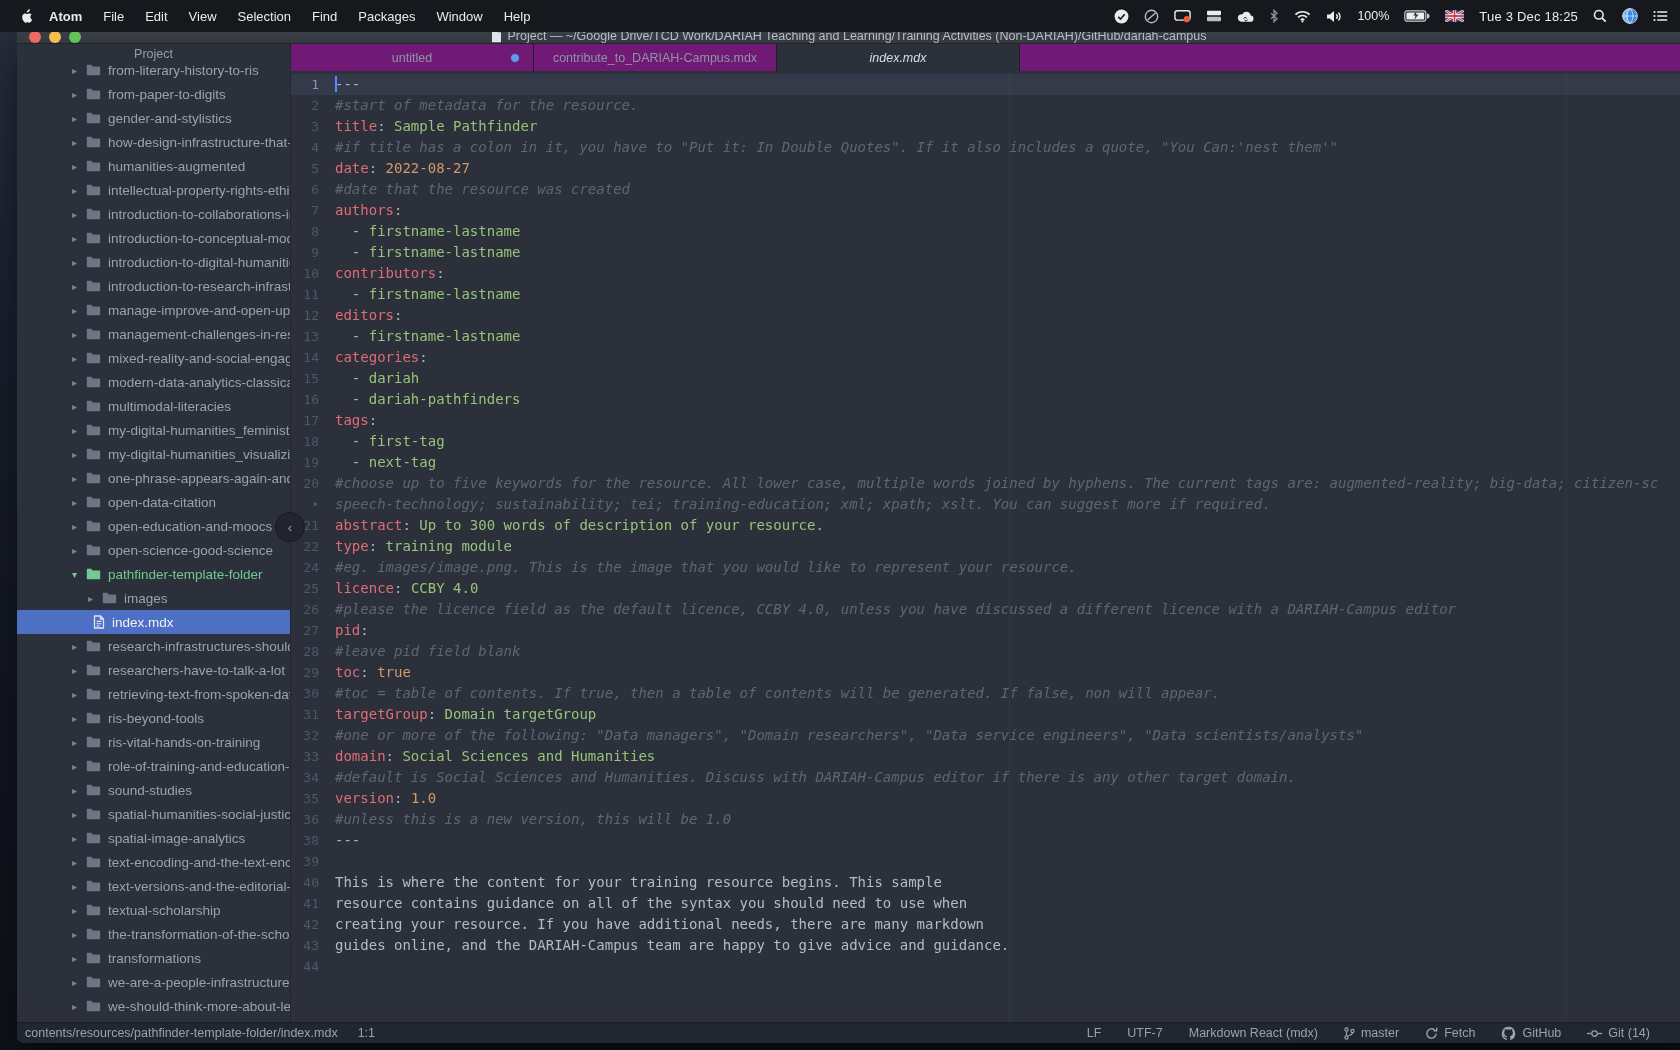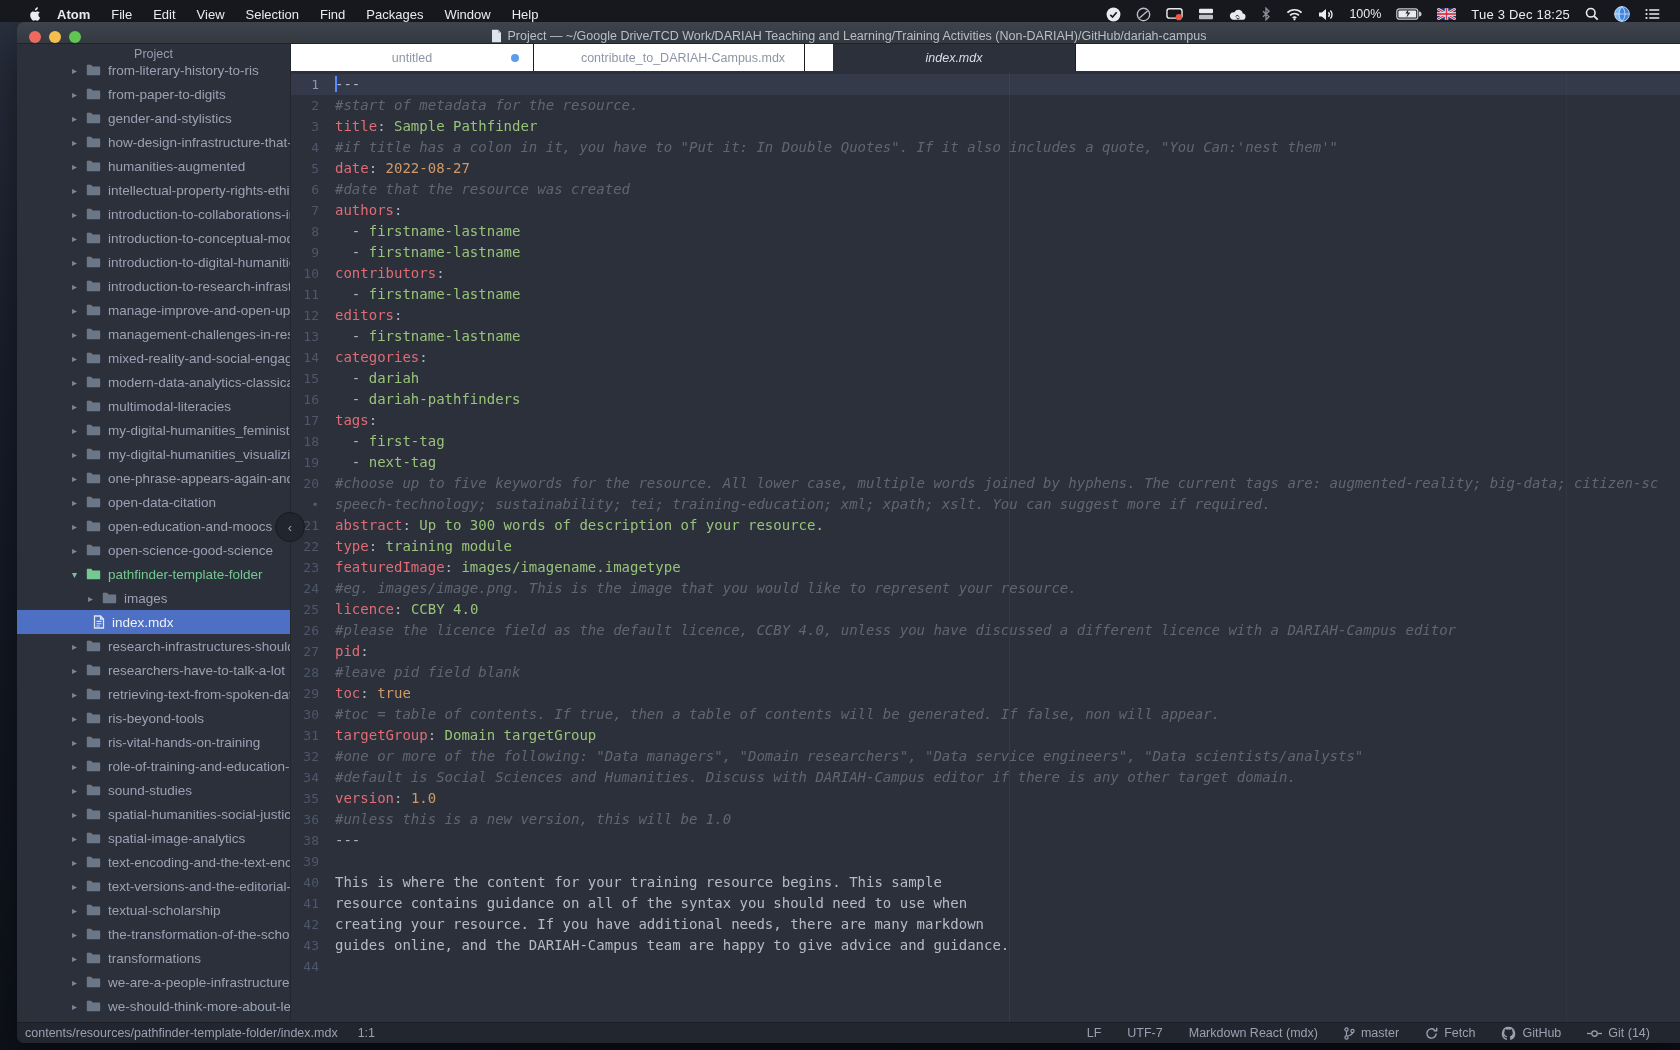--- a/index.html
+++ b/index.html
@@ -4,22 +4,22 @@
 <style>
   * { margin:0; padding:0; box-sizing:border-box; }
   html,body { width:1680px; height:1050px; overflow:hidden; }
   body {
     position:relative;
     font-family:"Liberation Sans", sans-serif;
     background:linear-gradient(175deg,#2a3140 0%,#1a2030 30%,#141925 55%,#0d1017 100%);
   }
 
   
-  .menubar { position:absolute; top:0; left:0; width:1680px; height:22px;
-    background:#16181d; display:flex; align-items:flex-end; padding:0 20px;
+  .menubar { position:absolute; top:0; left:0; width:1680px; height:32px;
+    background:#16181d; display:flex; align-items:center; padding:0 12px;
     color:#e9ebee; font-size:13px; z-index:50; }
   .apple { margin:0 16px 0 8px; display:flex; align-items:center; }
   .menu-item { margin-right:21px; font-weight:400; cursor:default; }
   .menu-item.app-name { font-weight:700; }
   .menu-status { margin-left:auto; display:flex; align-items:center; gap:15px; font-size:12.5px; }
   .menu-status .icon { display:flex; align-items:center; }
   .clock { font-size:13px; letter-spacing:.2px; }
 
   
   .window { position:absolute; left:17px; top:22px; width:1663px; height:1021px;
@@ -52,21 +52,21 @@
   .trow.git-added, .trow.git-added .chev, .trow.git-added .ficon { color:#73c990; }
   .trow.selected { background:#4d6fc4; color:#eef1f6; }
   .trow.selected .ficon { color:#dfe5ef; }
   .panel-toggle { position:absolute; left:258px; top:468px; width:30px; height:30px;
     border-radius:50%; background:#21252d; border:1px solid #171a20; z-index:6;
     display:flex; align-items:center; justify-content:center; color:#98a0b0;
     font-size:13px; cursor:pointer; }
 
   
   .editor-col { flex:1; display:flex; flex-direction:column; background:#2b303b; position:relative; min-width:0; }
-  .tabbar { height:27px; flex:none; background:#ffffff; display:flex;gap:28px; }
+  .tabbar { height:27px; flex:none; background:#701a75; display:flex; }
   .tab { width:243px; flex:none; display:flex; align-items:center; justify-content:center;
     color:#8d95a5; font-size:12.5px; border-right:1px solid #1b1e25; position:relative; cursor:pointer; }
   .tab.active { background:#2b303b; color:#d9dde5; font-style:italic; }
   .mod-dot { position:absolute; right:14px; width:8px; height:8px; border-radius:50%; background:#5d9cec; }
 
   .editor { flex:1; position:relative; overflow:hidden; padding-top:3px;
     font-family:"DejaVu Sans Mono", monospace; font-size:14px; line-height:21px; }
   .wrap-guide { position:absolute; left:718px; top:0; bottom:0; width:1px;
     background:rgba(171,178,191,.08); z-index:1; }
   .scroll-divider { position:absolute; left:1275px; top:0; bottom:0; width:1px;
@@ -631,30 +631,30 @@
             <div class="line"><span class="gutter">14</span><span class="code"><span class="tk-k">categories</span><span class="tk-p">:</span></span></div>
             <div class="line"><span class="gutter">15</span><span class="code"><span class="tk-p">  - </span><span class="tk-s">dariah</span></span></div>
             <div class="line"><span class="gutter">16</span><span class="code"><span class="tk-p">  - </span><span class="tk-s">dariah-pathfinders</span></span></div>
             <div class="line"><span class="gutter">17</span><span class="code"><span class="tk-k">tags</span><span class="tk-p">:</span></span></div>
             <div class="line"><span class="gutter">18</span><span class="code"><span class="tk-p">  - </span><span class="tk-s">first-tag</span></span></div>
             <div class="line"><span class="gutter">19</span><span class="code"><span class="tk-p">  - </span><span class="tk-s">next-tag</span></span></div>
             <div class="line"><span class="gutter">20</span><span class="code"><span class="tk-c">#choose up to five keywords for the resource. All lower case, multiple words joined by hyphens. The current tags are: augmented-reality; big-data; citizen-sc</span></span></div>
             <div class="line"><span class="gutter">•</span><span class="code"><span class="tk-c">speech-technology; sustainability; tei; training-education; xml; xpath; xslt. You can suggest more if required.</span></span></div>
             <div class="line"><span class="gutter">21</span><span class="code"><span class="tk-k">abstract</span><span class="tk-p">: </span><span class="tk-s">Up to 300 words of description of your resource.</span></span></div>
             <div class="line"><span class="gutter">22</span><span class="code"><span class="tk-k">type</span><span class="tk-p">: </span><span class="tk-s">training module</span></span></div>
-            <div class="line"><span class="gutter">23</span><span class="code"><span class="tk-k">featuredImage</span><span class="tk-p">: </span><span class="tk-s">images/imagename.imagetype</span></span></div>
             <div class="line"><span class="gutter">24</span><span class="code"><span class="tk-c">#eg. images/image.png. This is the image that you would like to represent your resource.</span></span></div>
             <div class="line"><span class="gutter">25</span><span class="code"><span class="tk-k">licence</span><span class="tk-p">: </span><span class="tk-s">CCBY 4.0</span></span></div>
             <div class="line"><span class="gutter">26</span><span class="code"><span class="tk-c">#please the licence field as the default licence, CCBY 4.0, unless you have discussed a different licence with a DARIAH-Campus editor</span></span></div>
             <div class="line"><span class="gutter">27</span><span class="code"><span class="tk-k">pid</span><span class="tk-p">:</span></span></div>
             <div class="line"><span class="gutter">28</span><span class="code"><span class="tk-c">#leave pid field blank</span></span></div>
             <div class="line"><span class="gutter">29</span><span class="code"><span class="tk-k">toc</span><span class="tk-p">: </span><span class="tk-n">true</span></span></div>
             <div class="line"><span class="gutter">30</span><span class="code"><span class="tk-c">#toc = table of contents. If true, then a table of contents will be generated. If false, non will appear.</span></span></div>
             <div class="line"><span class="gutter">31</span><span class="code"><span class="tk-k">targetGroup</span><span class="tk-p">: </span><span class="tk-s">Domain targetGroup</span></span></div>
             <div class="line"><span class="gutter">32</span><span class="code"><span class="tk-c">#one or more of the following: "Data managers", "Domain researchers", "Data service engineers", "Data scientists/analysts"</span></span></div>
+            <div class="line"><span class="gutter">33</span><span class="code"><span class="tk-k">domain</span><span class="tk-p">: </span><span class="tk-s">Social Sciences and Humanities</span></span></div>
             <div class="line"><span class="gutter">34</span><span class="code"><span class="tk-c">#default is Social Sciences and Humanities. Discuss with DARIAH-Campus editor if there is any other target domain.</span></span></div>
             <div class="line"><span class="gutter">35</span><span class="code"><span class="tk-k">version</span><span class="tk-p">: </span><span class="tk-n">1.0</span></span></div>
             <div class="line"><span class="gutter">36</span><span class="code"><span class="tk-c">#unless this is a new version, this will be 1.0</span></span></div>
             <div class="line"><span class="gutter">38</span><span class="code"><span class="tk-p">---</span></span></div>
             <div class="line"><span class="gutter">39</span><span class="code"></span></div>
             <div class="line"><span class="gutter">40</span><span class="code"><span class="tk-t">This is where the content for your training resource begins. This sample</span></span></div>
             <div class="line"><span class="gutter">41</span><span class="code"><span class="tk-t">resource contains guidance on all of the syntax you should need to use when</span></span></div>
             <div class="line"><span class="gutter">42</span><span class="code"><span class="tk-t">creating your resource. If you have additional needs, there are many markdown</span></span></div>
             <div class="line"><span class="gutter">43</span><span class="code"><span class="tk-t">guides online, and the DARIAH-Campus team are happy to give advice and guidance.</span></span></div>
             <div class="line"><span class="gutter">44</span><span class="code"></span></div>

